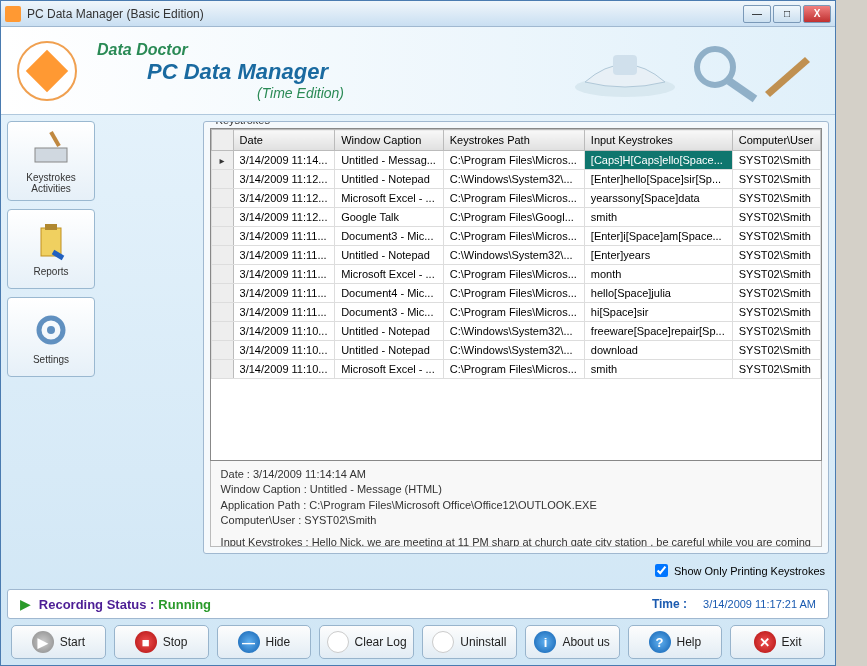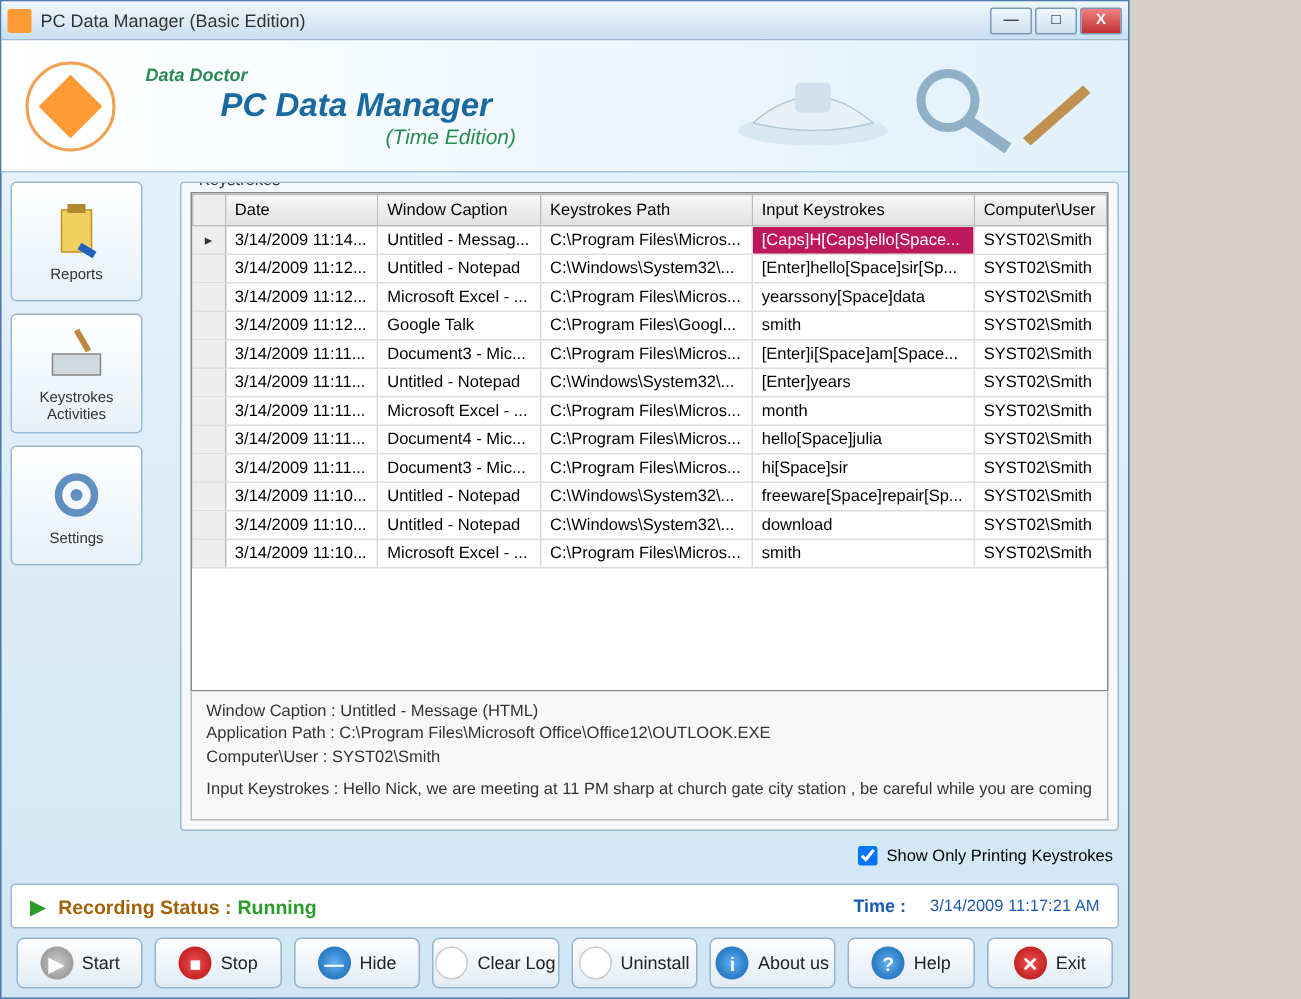--- a/index.html
+++ b/index.html
@@ -1,52 +1,52 @@
 <!DOCTYPE html>
 <html><head>
 <meta charset="utf-8">
 <style>
 * { box-sizing: border-box; margin: 0; padding: 0; }
 body { font-family: Tahoma, Arial, sans-serif; font-size: 11px; background: #d4d0c8; width: 867px; height: 666px; overflow: hidden; }
-.window { width: 753px; height: 666px; background: linear-gradient(to bottom, #e8f4fc, #d0e6f5); border: 1px solid #4a7bb0; display: flex; flex-direction: column; }
+.window { width: 836px; height: 666px; background: linear-gradient(to bottom, #e8f4fc, #d0e6f5); border: 1px solid #4a7bb0; display: flex; flex-direction: column; }
 .titlebar { height: 26px; background: linear-gradient(to bottom, #f0f6fb, #c9dff2); display: flex; align-items: center; padding: 0 4px; border-bottom: 1px solid #a0b8d0; }
 .titlebar-icon { width: 16px; height: 16px; margin-right: 6px; background: #ff9933; border-radius: 2px; }
 .titlebar-text { flex: 1; font-size: 12px; color: #333; }
 .winbtns { display: flex; gap: 2px; }
 .winbtn { width: 28px; height: 18px; border: 1px solid #7a99b8; background: linear-gradient(to bottom,#f0f7fc,#cce0f0); display: flex; align-items: center; justify-content: center; border-radius: 2px; cursor: pointer; font-size: 10px; }
 .winbtn.close { background: linear-gradient(to bottom,#f08080,#c03030); color: #fff; font-weight: bold; }
 .header { height: 88px; background: linear-gradient(to right, #fff, #e0f0fa); display: flex; align-items: center; padding: 6px 16px; border-bottom: 1px solid #b0c8dd; position: relative; }
 .header-logo { width: 60px; height: 60px; border: 2px solid #f0a050; border-radius: 50%; display: flex; align-items: center; justify-content: center; margin-right: 20px; background: #fff; }
 .header-logo-inner { width: 30px; height: 30px; background: #ff9933; transform: rotate(45deg); }
 .header-titles { display: flex; flex-direction: column; }
-.header-title1 { color: #2a8a55; font-size: 12px; font-style: italic; font-weight: bold; }
+.header-title1 { color: #2a8a55; font-size: 16px; font-style: italic; font-weight: bold; }
 .header-title2 { color: #1a6aa0; font-size: 22px; font-style: italic; font-weight: bold; margin-left: 50px; }
 .header-title3 { color: #2a8a55; font-size: 14px; font-style: italic; margin-left: 160px; }
 .header-art { position: absolute; right: 20px; top: 10px; width: 260px; height: 70px; }
 .body { flex: 1; display: flex; padding: 6px; gap: 6px; overflow: hidden; }
 .sidebar { width: 88px; display: flex; flex-direction: column; gap: 8px; }
 .sidebtn { height: 80px; background: linear-gradient(to bottom,#fff,#e6f0f8); border: 1px solid #9ab8d0; border-radius: 4px; display: flex; flex-direction: column; align-items: center; justify-content: center; cursor: pointer; padding: 4px; }
 .sidebtn-icon { width: 40px; height: 40px; margin-bottom: 4px; }
 .sidebtn-label { font-size: 10px; text-align: center; color: #333; line-height: 1.1; }
 .main { flex: 1; display: flex; flex-direction: column; gap: 4px; overflow: hidden; align-items: flex-end; }
 .groupbox { border: 1px solid #a0b8d0; border-radius: 3px; padding: 6px; background: #f5f9fc; position: relative; }
 .groupbox-label { position: absolute; top: -8px; left: 8px; background: #f5f9fc; padding: 0 4px; font-size: 11px; color: #333; }
 .gridwrap { flex: 1; overflow: hidden; display: flex; flex-direction: column; }
 .grid { flex: 1; background: #fff; border: 1px solid #888; overflow: auto; }
 table { border-collapse: collapse; width: 100%; font-size: 11px; }
 th { background: linear-gradient(to bottom,#f8f8f8,#e0e0e0); border: 1px solid #bbb; padding: 4px 6px; text-align: left; font-weight: normal; position: sticky; top: 0; }
 td { border: 1px solid #ddd; padding: 3px 6px; white-space: nowrap; overflow: hidden; text-overflow: ellipsis; }
-td.sel { background: #be185d; color: #fff; }
+td.sel { background: #0f766e; color: #fff; }
 .rowhead { width: 22px; background: #eee; border-right: 1px solid #bbb; }
 .rowhead.arrow::before { content: "▸"; font-size: 10px; color: #333; display: block; text-align: center; }
 .detail { height: 86px; background: #f8f8f8; border: 1px solid #bbb; border-top: none; padding: 6px 10px; font-size: 11px; color: #333; line-height: 1.4; overflow: hidden; }
 .chkrow { padding: 6px 4px; display: flex; align-items: center; gap: 6px; }
 .statusrow { height: 30px; display: flex; align-items: center; padding: 0 12px; border: 1px solid #a0b8d0; border-radius: 3px; background: #fff; margin: 0 6px; }
 .statusrow .play { color: #2a9a2a; font-size: 14px; margin-right: 8px; }
-.status-label { color: #a16207; font-weight: bold; font-size: 13px; }
+.status-label { color: #4c1d95; font-weight: bold; font-size: 13px; }
 .status-val { color: #2a9a2a; font-weight: bold; font-size: 13px; margin-left: 4px; }
 .time-label { margin-left: auto; color: #1a5ab0; font-weight: bold; font-size: 12px; }
 .time-val { color: #1a5ab0; margin-left: 16px; font-size: 11px; }
 .toolbar { height: 46px; display: flex; align-items: center; gap: 8px; padding: 6px 10px; }
 .tbtn { flex: 1; height: 34px; background: linear-gradient(to bottom,#fdfdfd,#e2ecf4); border: 1px solid #98b4cc; border-radius: 5px; display: flex; align-items: center; justify-content: center; gap: 6px; cursor: pointer; font-size: 12px; color: #222; }
 .tbtn-icon { width: 22px; height: 22px; border-radius: 50%; display: flex; align-items: center; justify-content: center; color: #fff; font-size: 13px; font-weight: bold; }
 .icon-start { background: radial-gradient(circle,#ccc,#888); }
 .icon-stop { background: radial-gradient(circle,#f05050,#b01010); }
 .icon-hide { background: radial-gradient(circle,#60b0f0,#1060b0); }
 .icon-clear { background: #fff; border: 1px solid #ccc; }
@@ -85,32 +85,32 @@
       <circle cx="160" cy="30" r="18" fill="none" stroke="#90b0c8" stroke-width="6"></circle>
       <line x1="174" y1="44" x2="200" y2="62" stroke="#90b0c8" stroke-width="8"></line>
       <path d="M210 55 L250 20 L255 25 L215 60 Z" fill="#c09050"></path>
     </svg>
   </div>
 
   <div class="body">
     <div class="sidebar">
       <div class="sidebtn">
         <svg class="sidebtn-icon" viewBox="0 0 40 40">
+            <rect x="4" y="20" width="32" height="14" fill="#d0d8e0" stroke="#888"></rect>
+            <path d="M20 4 L28 18" stroke="#c08840" stroke-width="4"></path>
+          </svg>
+        <div class="sidebtn-label">Keystrokes Activities</div>
+      </div>
+      <div class="sidebtn">
+        <svg class="sidebtn-icon" viewBox="0 0 40 40">
             <rect x="10" y="6" width="20" height="28" fill="#f0d060" stroke="#c09020"></rect>
             <rect x="14" y="2" width="12" height="6" fill="#b08830"></rect>
             <path d="M22 30 L32 36" stroke="#2060c0" stroke-width="5"></path>
           </svg>
         <div class="sidebtn-label">Reports</div>
-      </div>
-      <div class="sidebtn">
-        <svg class="sidebtn-icon" viewBox="0 0 40 40">
-            <rect x="4" y="20" width="32" height="14" fill="#d0d8e0" stroke="#888"></rect>
-            <path d="M20 4 L28 18" stroke="#c08840" stroke-width="4"></path>
-          </svg>
-        <div class="sidebtn-label">Keystrokes Activities</div>
       </div>
       <div class="sidebtn">
         <svg class="sidebtn-icon" viewBox="0 0 40 40">
             <circle cx="20" cy="20" r="12" fill="none" stroke="#6090c0" stroke-width="5"></circle>
             <circle cx="20" cy="20" r="4" fill="#6090c0"></circle>
           </svg>
         <div class="sidebtn-label">Settings</div>
       </div>
     </div>
 
@@ -223,20 +223,21 @@
                   <td>3/14/2009 11:10...</td>
                   <td>Microsoft Excel - ...</td>
                   <td>C:\Program Files\Micros...</td>
                   <td>smith</td>
                   <td>SYST02\Smith</td>
                 </tr>
               </tbody>
           </table>
         </div>
         <div class="detail">
+          <div>Date : 3/14/2009 11:14:14 AM</div>
           <div>Window Caption : Untitled - Message (HTML)</div>
           <div>Application Path : C:\Program Files\Microsoft Office\Office12\OUTLOOK.EXE</div>
           <div>Computer\User : SYST02\Smith</div>
           <div style="height:6px"></div>
           <div>Input Keystrokes : Hello Nick, we are meeting at 11 PM sharp at church gate city station , be careful while you are coming</div>
         </div>
       </div>
       <div class="chkrow">
         <input type="checkbox" checked="" style="">
         <span>Show Only Printing Keystrokes</span>

